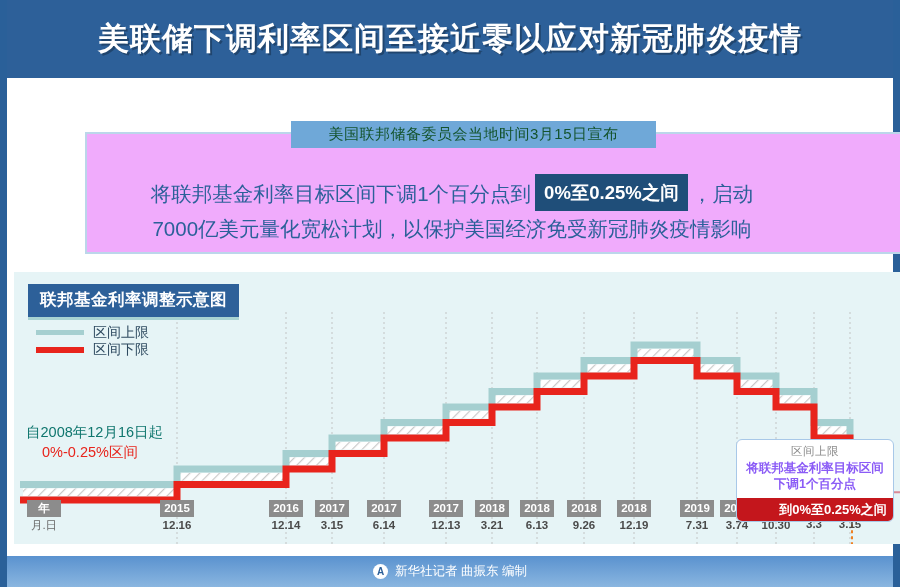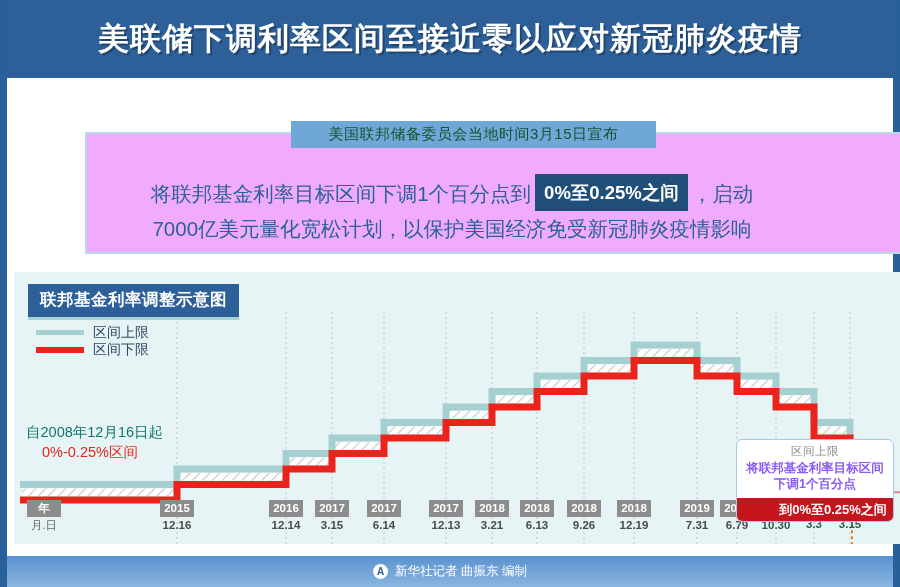--- a/index.html
+++ b/index.html
@@ -326,21 +326,21 @@
       <div class="axis-item" style="left: 660px; top: 0px; width: 46px;">
         <div style="display: flex; justify-content: center;">
           <span class="yr">2019</span>
         </div>
         <span class="md">7.31</span>
       </div>
       <div class="axis-item" style="left: 700px; top: 0px; width: 46px;">
         <div style="display: flex; justify-content: center;">
           <span class="yr">2019</span>
         </div>
-        <span class="md">6.79</span>
+        <span class="md">3.74</span>
       </div>
       <div class="axis-item" style="left: 739px; top: 0px; width: 46px;">
         <div style="display: flex; justify-content: center;">
           <span class="yr">2019</span>
         </div>
         <span class="md">10.30</span>
       </div>
       <div class="axis-item" style="left: 777px; top: 0px; width: 46px;">
         <div style="display: flex; justify-content: center;">
           <span class="yr blue">2020</span>

